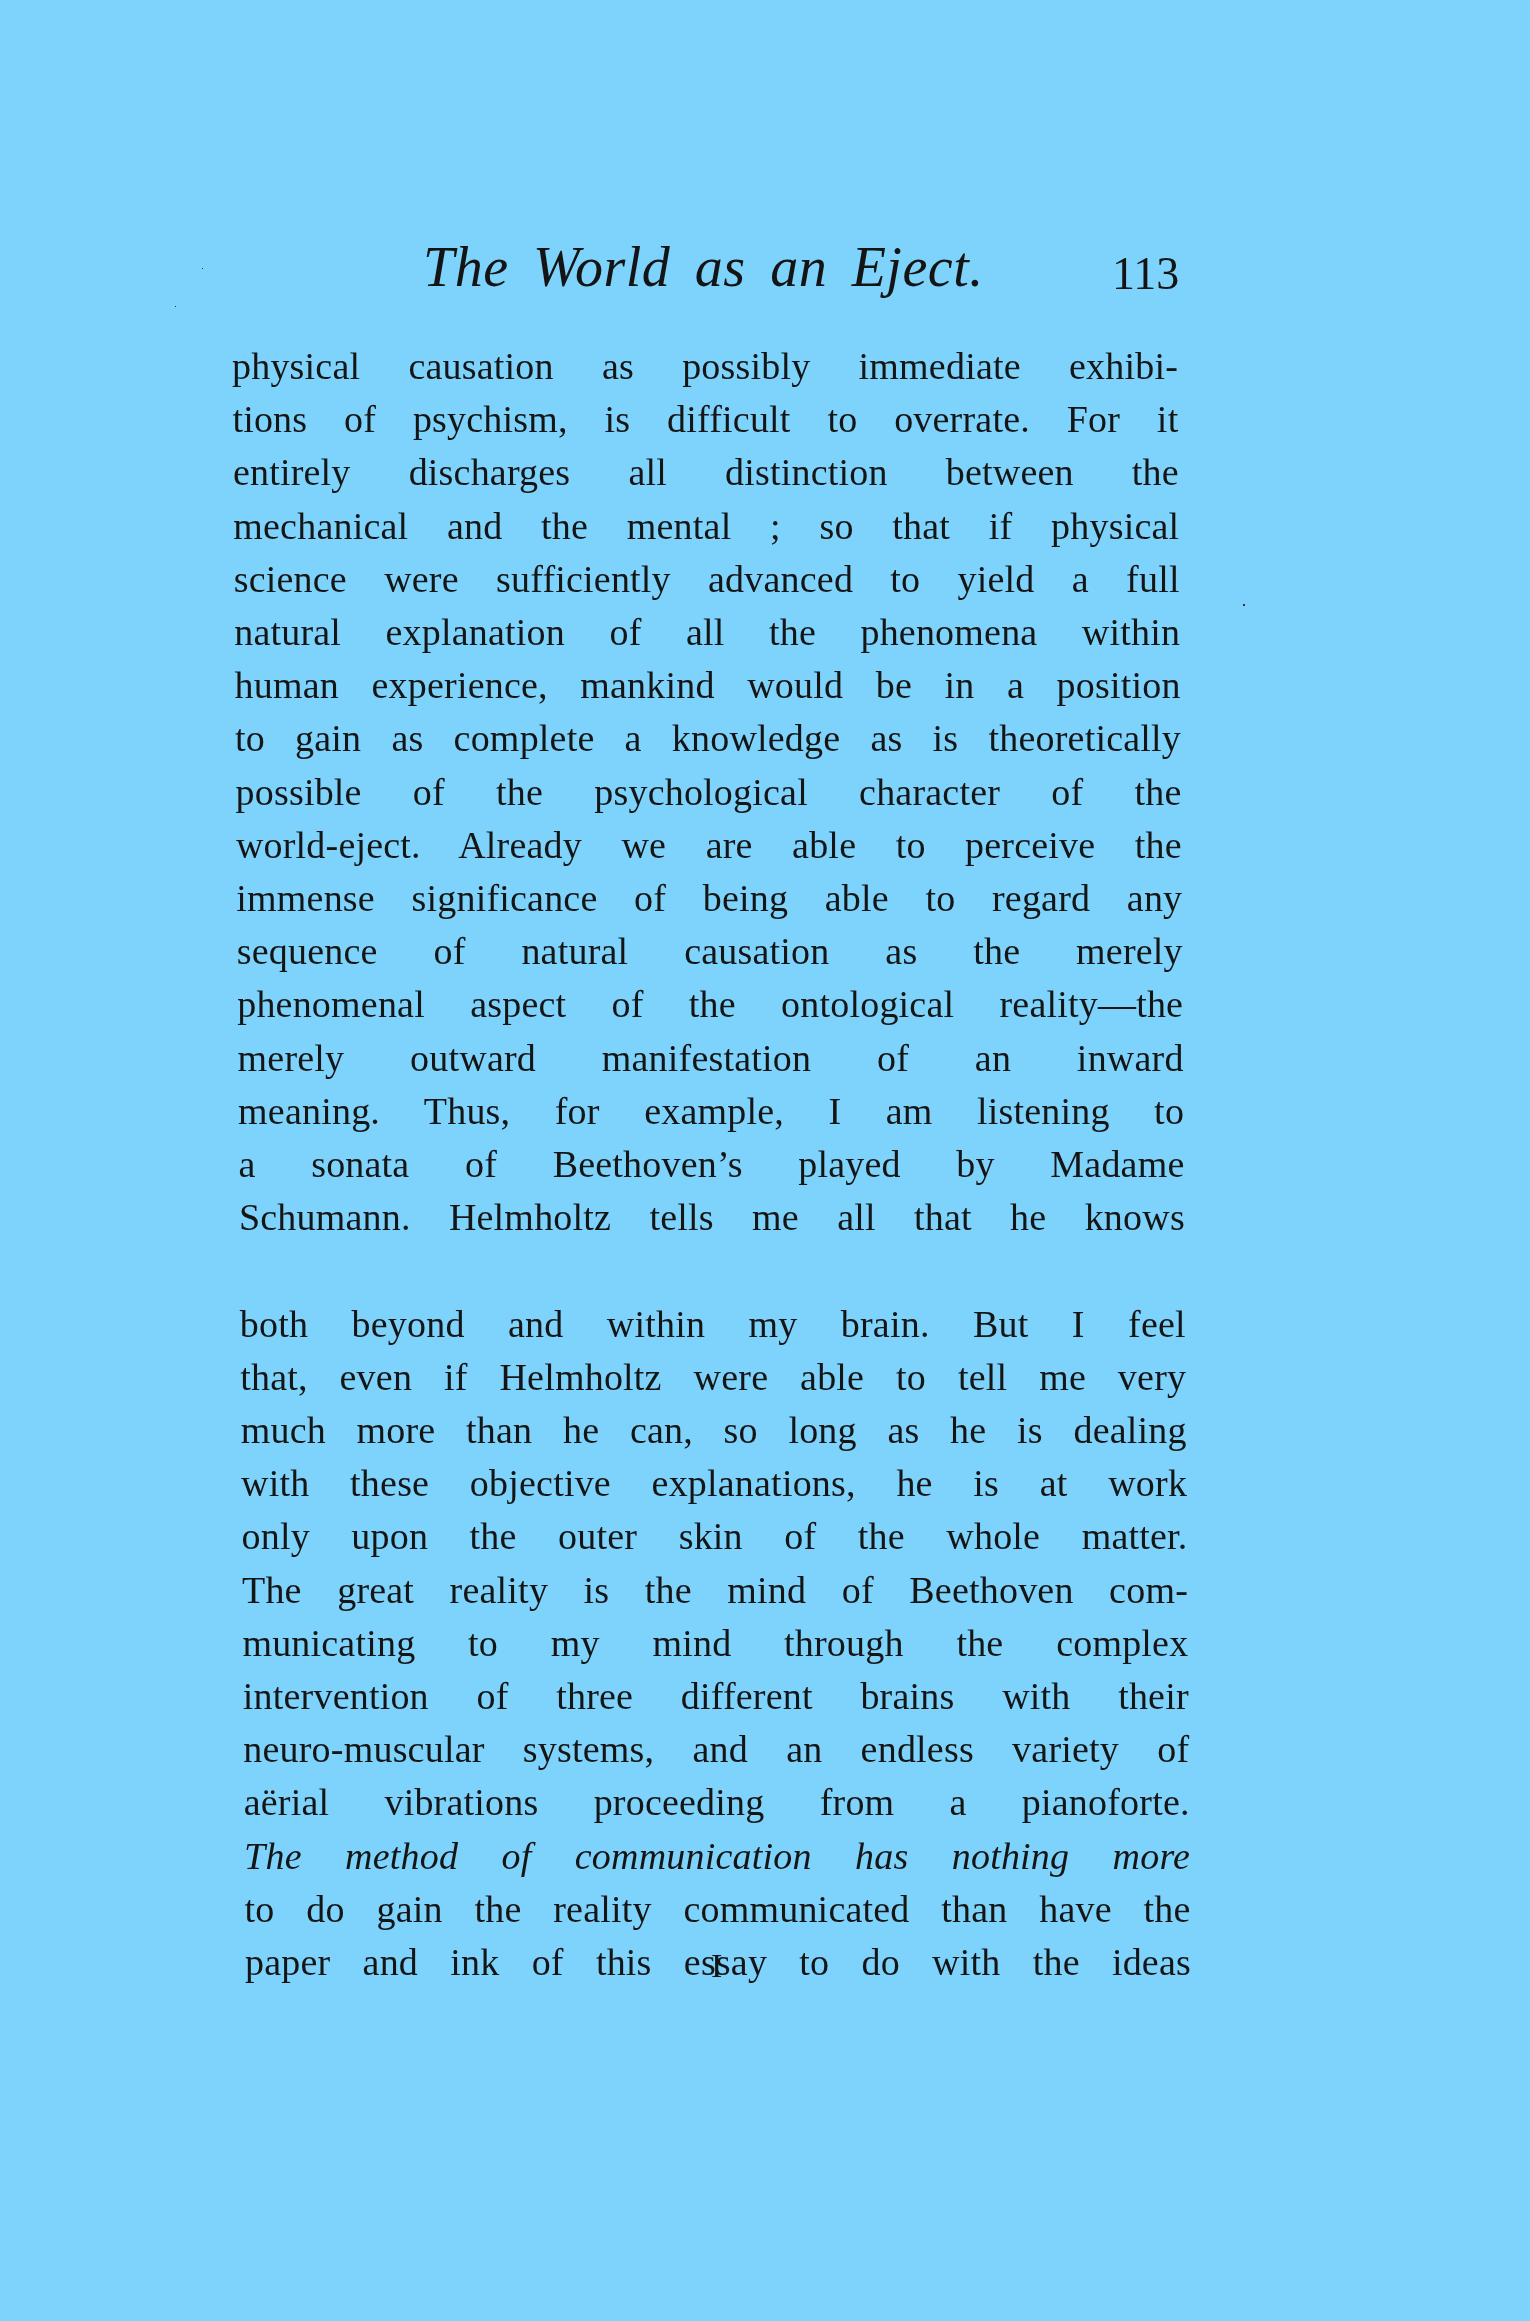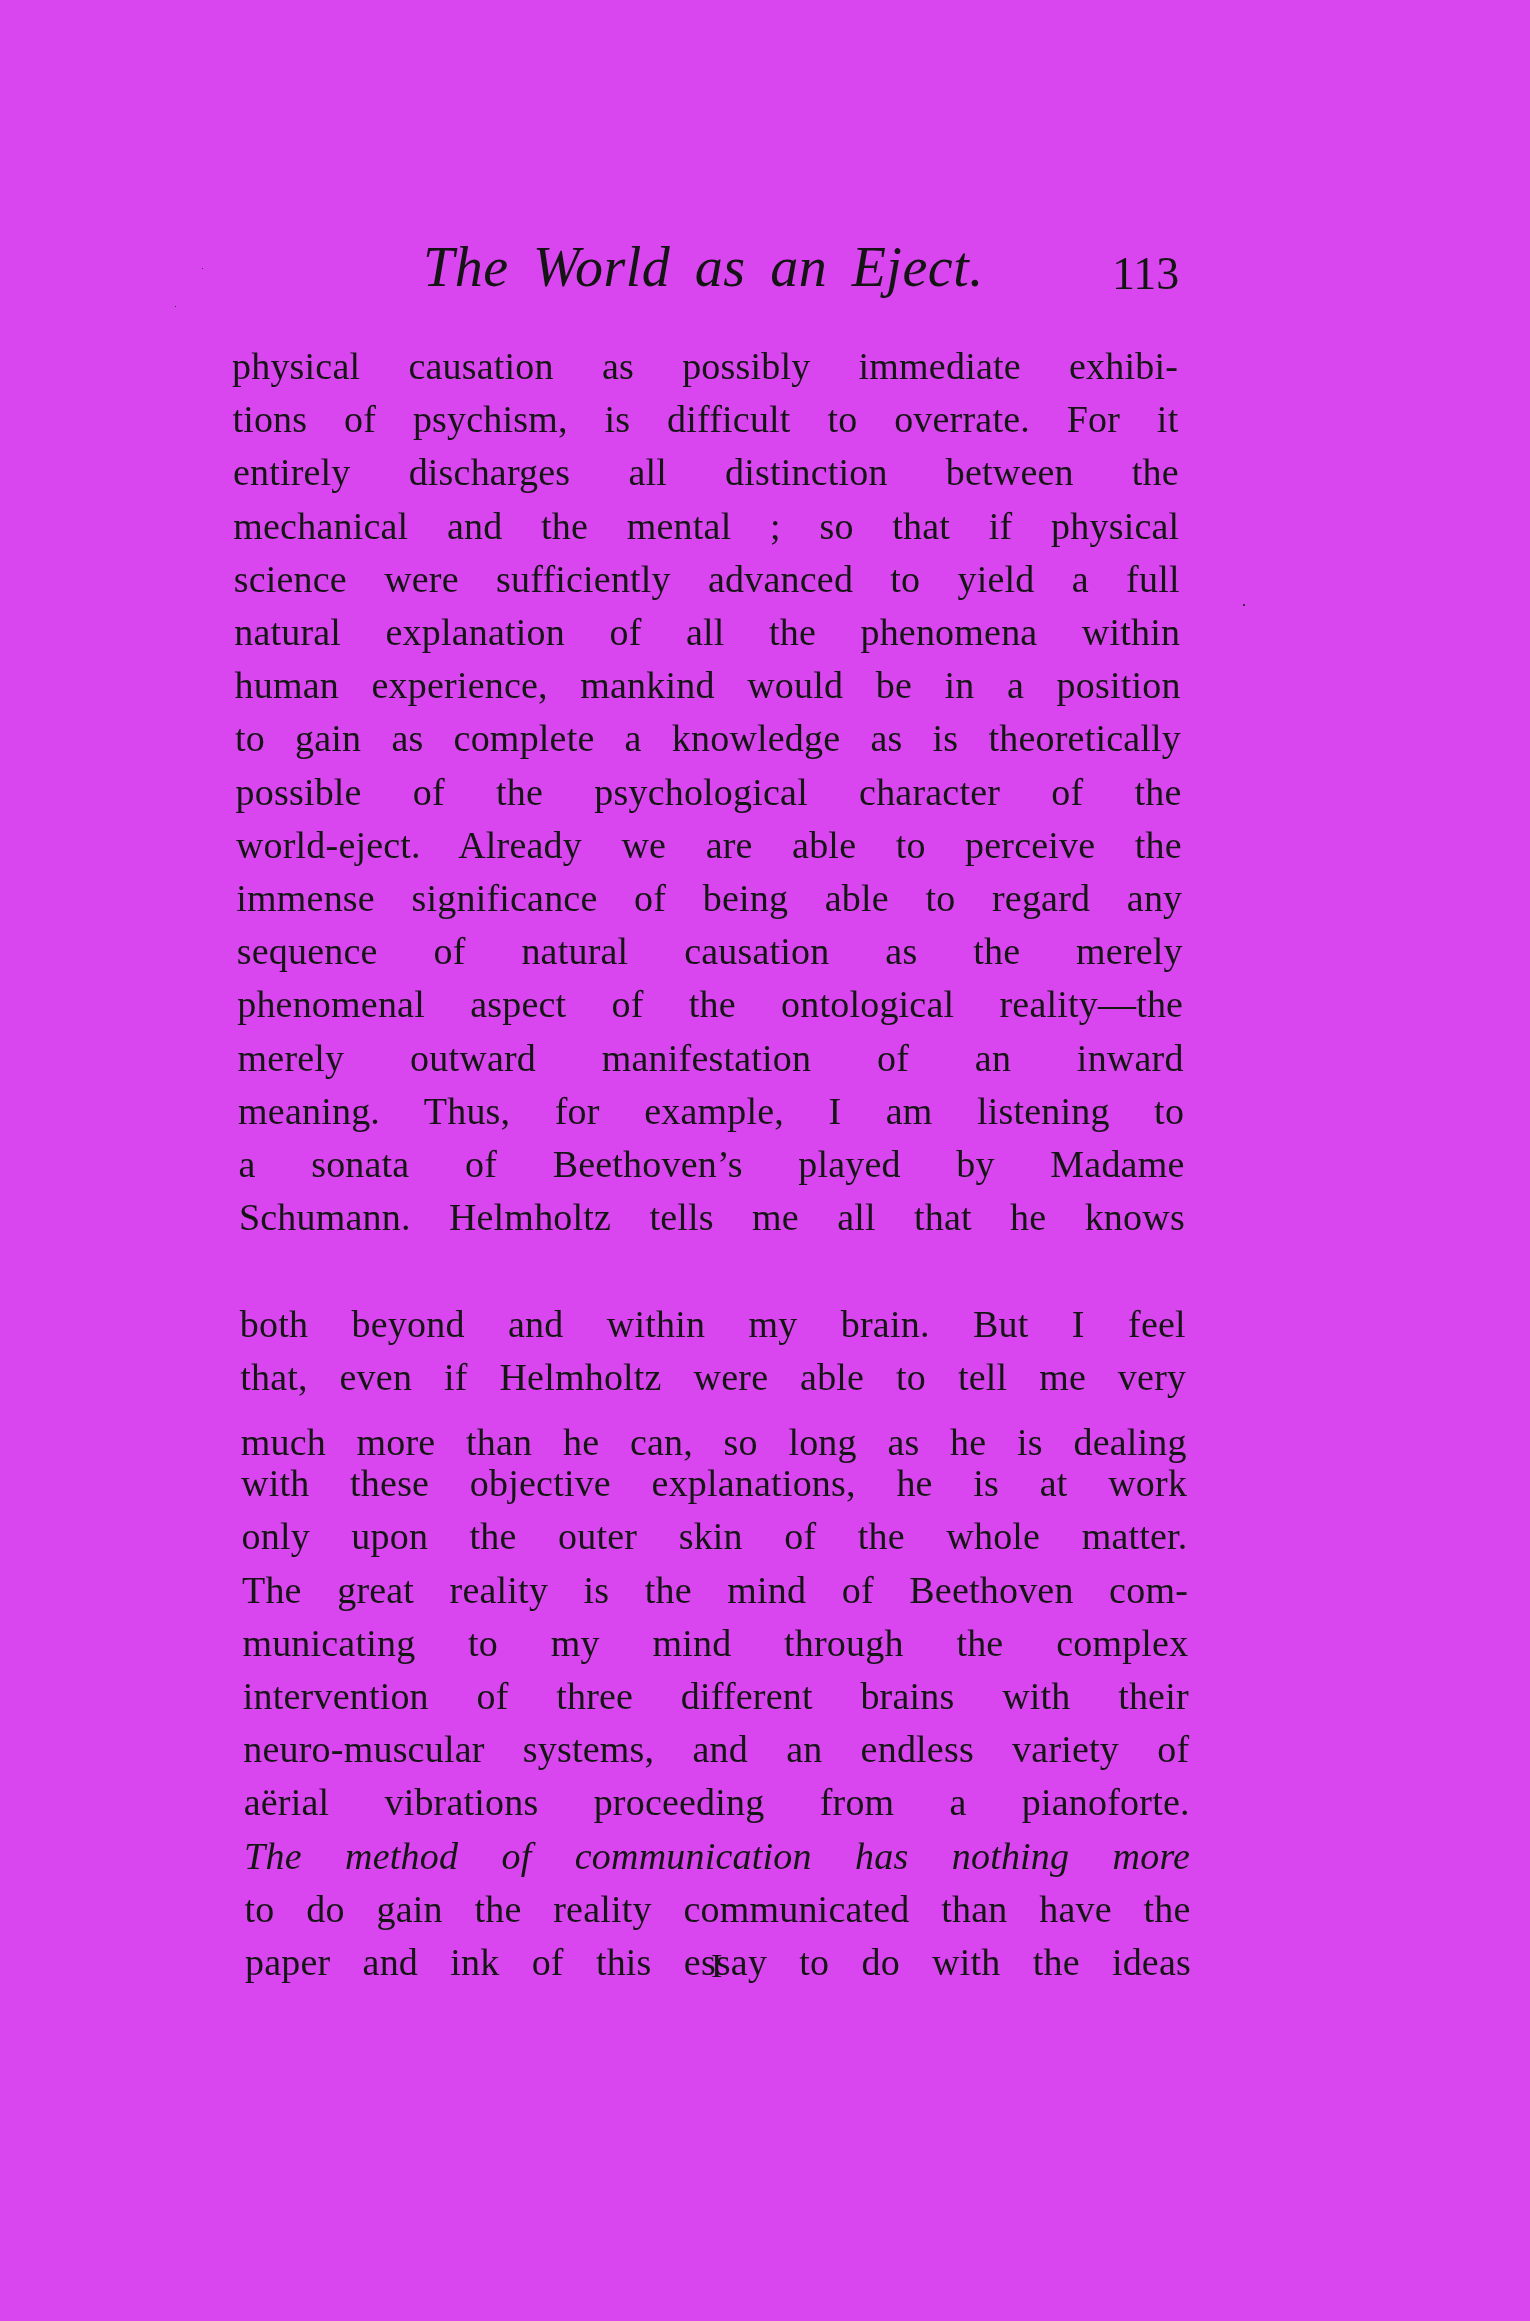--- a/index.html
+++ b/index.html
@@ -13,21 +13,21 @@
     position: relative;
     overflow: hidden;
     color: #111111;
     font-family: "Liberation Serif", "DejaVu Serif", serif;
   }
   .page {
     position: absolute;
     left: 0; top: 0;
     width: 1530px;
     height: 2321px;
-    background: #d946ef;
+    background: #7dd3fc;
   }
   .running-head {
     position: absolute;
     left: 423px;
     top: 232px;
     width: 565px;
     font-style: italic;
     font-size: 56px;
     line-height: 70px;
     letter-spacing: 0.5px;
@@ -99,21 +99,21 @@
       <div class="line" style="left: 235.9px; top: 818.8px; width: 946px; white-space: normal;">world-eject.  Already we are able to perceive the</div>
       <div class="line" style="left: 236.3px; top: 872px; width: 946px; white-space: normal;">immense significance of being able to regard any</div>
       <div class="line" style="left: 237.2px; top: 978.4px; width: 946px; white-space: normal;">phenomenal aspect of the ontological reality—the</div>
       <div class="line" style="left: 236.8px; top: 925.2px; width: 946px; white-space: normal;">sequence of natural causation as the merely</div>
       <div class="line" style="left: 237.6px; top: 1031.6px; width: 946px; white-space: normal;">merely outward manifestation of an inward</div>
       <div class="line" style="left: 238.1px; top: 1084.8px; width: 946px; white-space: normal;">meaning.  Thus, for example, I am listening to</div>
       <div class="line" style="left: 238.5px; top: 1138px; width: 946px; white-space: normal;">a sonata of Beethoven’s played by Madame</div>
       <div class="line" style="left: 238.9px; top: 1191.2px; width: 946px; white-space: normal;">Schumann.  Helmholtz tells me all that he knows</div>
       <div class="line" style="left: 239.8px; top: 1297.6px; width: 946px; white-space: normal;">both beyond and within my brain.  But I feel</div>
       <div class="line" style="left: 240.2px; top: 1350.8px; width: 946px; white-space: normal;">that, even if Helmholtz were able to tell me very</div>
-      <div class="line" style="left: 240.7px; top: 1404px; width: 946px; white-space: normal; margin-top: 12px;">much more than he can, so long as he is dealing</div>
+      <div class="line" style="left: 240.7px; top: 1404px; width: 946px; white-space: normal;">much more than he can, so long as he is dealing</div>
       <div class="line" style="left: 241.1px; top: 1457.2px; width: 946px; white-space: normal;">with these objective explanations, he is at work</div>
       <div class="line" style="left: 241.5px; top: 1510.4px; width: 946px; white-space: normal;">only upon the outer skin of the whole matter.</div>
       <div class="line" style="left: 242px; top: 1563.6px; width: 946px; white-space: normal;">The great reality is the mind of Beethoven com-</div>
       <div class="line" style="left: 242.4px; top: 1616.8px; width: 946px; white-space: normal;">municating to my mind through the complex</div>
       <div class="line" style="left: 242.8px; top: 1670px; width: 946px; white-space: normal;">intervention of three different brains with their</div>
       <div class="line" style="left: 243.3px; top: 1723.2px; width: 946px; white-space: normal;">neuro-muscular systems, and an endless variety of</div>
       <div class="line" style="left: 243.7px; top: 1776.4px; width: 946px; white-space: normal;">aërial vibrations proceeding from a pianoforte.</div>
       <div class="line" style="left: 244.1px; top: 1829.6px; width: 946px; white-space: normal; font-style: italic;">The method of communication has nothing more</div>
       <div class="line" style="left: 244.6px; top: 1882.8px; width: 946px; white-space: normal;">to do gain the reality communicated than have the</div>
       <div class="line" style="left: 245px; top: 1936px; width: 946px; white-space: normal;">paper and ink of this essay to do with the ideas</div>

